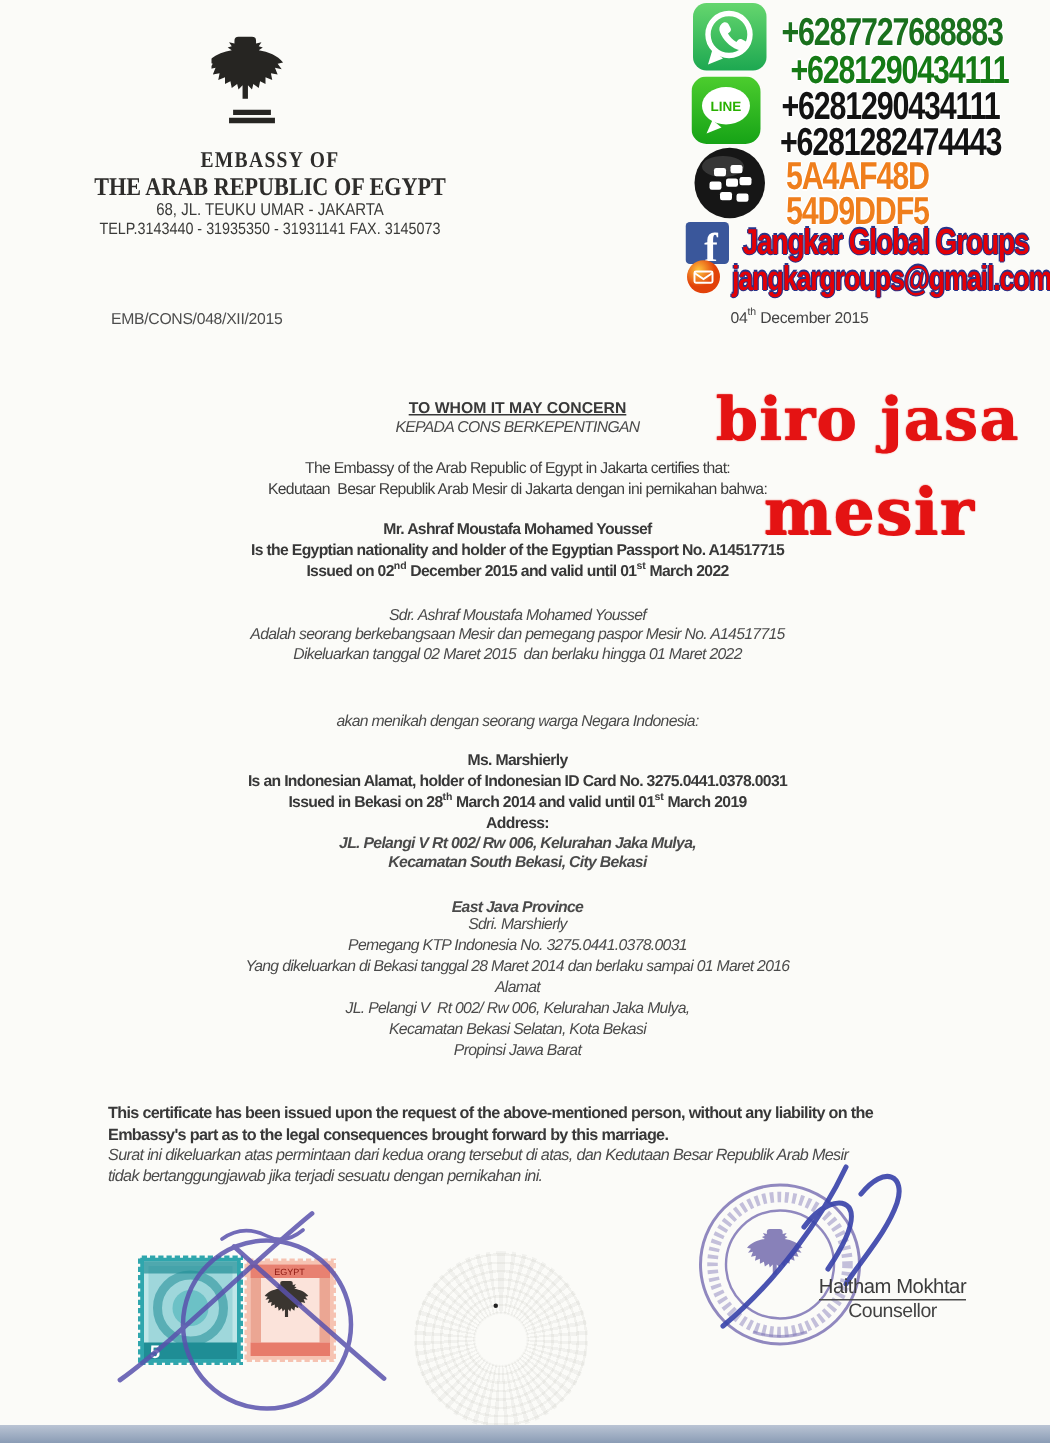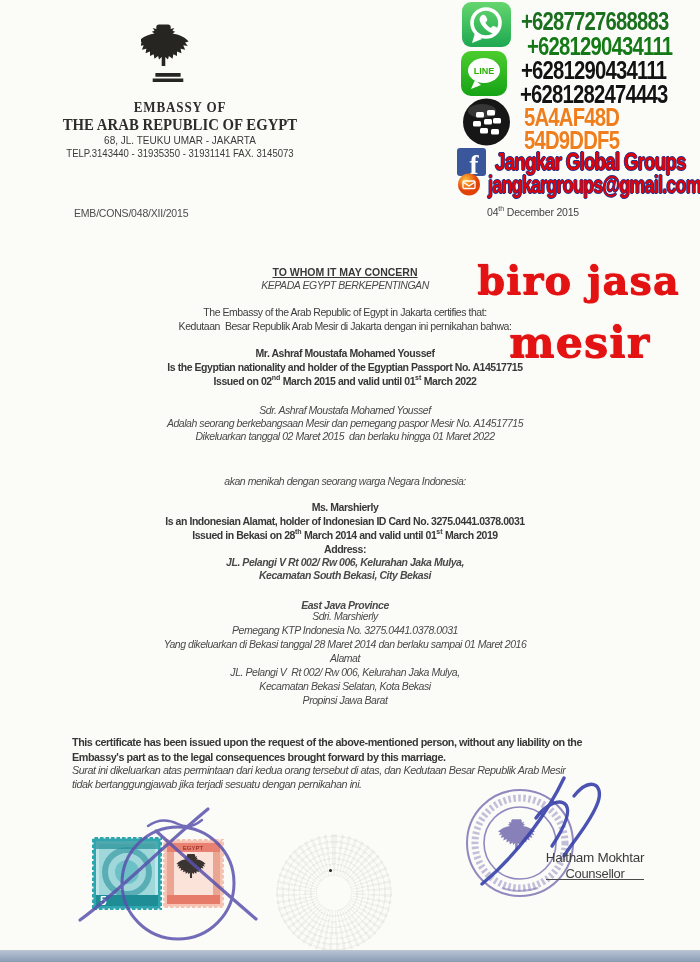--- a/index.html
+++ b/index.html
@@ -40,21 +40,21 @@
   
   .stamps-left{position:absolute;left:60px;top:795px;width:250px;height:167px;}
   .stamp-right{position:absolute;left:452px;top:772px;width:220px;height:140px;}
   .seal{position:absolute;left:276px;top:834px;width:116px;height:118px;border-radius:50%;opacity:.85;
         background:
           radial-gradient(circle at 50% 50%, #fbfbf8 20%, rgba(0,0,0,0) 22%),
           repeating-conic-gradient(rgba(125,125,112,.09) 0deg 3deg, rgba(0,0,0,0) 3deg 7deg),
           repeating-radial-gradient(circle at 50% 50%, rgba(90,90,80,.07) 0 1.6px, rgba(0,0,0,0) 1.6px 5.6px);}
   .speck{position:absolute;left:329px;top:869px;width:3px;height:3px;border-radius:50%;background:#222;}
   .sig-name{position:absolute;left:520px;top:850px;width:150px;text-align:center;font-size:13.5px;color:#3c3c3c;letter-spacing:-.3px;}
-  .sig-name span{border-bottom:1px solid #4a4a4a;padding-bottom:14px;}
+  .sig-name span{border-bottom:1px solid #4a4a4a;padding-bottom:1px;}
   .sig-title{position:absolute;left:520px;top:866px;width:150px;text-align:center;font-size:13px;color:#424242;letter-spacing:-.3px;}
   .bottom-strip{position:absolute;left:0;top:950px;width:700px;height:12px;
         background:linear-gradient(#bac4d4,#8a9cb5);}
 </style>
 </head>
 <body>
 
 <div class="page">
 
   <svg class="eagle" viewBox="0 0 60 74">
@@ -131,27 +131,27 @@
   <div class="cnum redblue" style="left:495px;top:148px;font-size:24px">Jangkar Global Groups</div>
   <div class="cnum redblue" style="left:488px;top:172px;font-size:23px">jangkargroups@gmail.com</div>
 
   <div class="refno">EMB/CONS/048/XII/2015</div>
   <div class="date"><span>04</span><span class="sup">th</span><span> December 2015</span></div>
 
   <div class="wm wm1">biro jasa</div>
   <div class="wm wm2">mesir</div>
 
   <div class="tline b u" style="top:266px">TO WHOM IT MAY CONCERN</div>
-  <div class="tline i" style="top:279px">KEPADA EGYPT BERKEPENTINGAN</div>
+  <div class="tline i" style="top:279px">KEPADA CONS BERKEPENTINGAN</div>
   <div class="tline" style="top:306px">The Embassy of the Arab Republic of Egypt in Jakarta certifies that:</div>
   <div class="tline" style="top:320px">Kedutaan  Besar Republik Arab Mesir di Jakarta dengan ini pernikahan bahwa:</div>
 
   <div class="tline b" style="top:347px">Mr. Ashraf Moustafa Mohamed Youssef</div>
   <div class="tline b" style="top:361px">Is the Egyptian nationality and holder of the Egyptian Passport No. A14517715</div>
-  <div class="tline b" style="top:375px"><span>Issued on 02</span><span class="sup">nd</span><span> March 2015 and valid until 01</span><span class="sup">st</span><span> March 2022</span></div>
+  <div class="tline b" style="top:375px"><span>Issued on 02</span><span class="sup">nd</span><span> December 2015 and valid until 01</span><span class="sup">st</span><span> March 2022</span></div>
 
   <div class="tline i" style="top:404px">Sdr. Ashraf Moustafa Mohamed Youssef</div>
   <div class="tline i" style="top:417px">Adalah seorang berkebangsaan Mesir dan pemegang paspor Mesir No. A14517715</div>
   <div class="tline i" style="top:430px">Dikeluarkan tanggal 02 Maret 2015  dan berlaku hingga 01 Maret 2022</div>
 
   <div class="tline i" style="top:475px">akan menikah dengan seorang warga Negara Indonesia:</div>
 
   <div class="tline b" style="top:501px">Ms. Marshierly</div>
   <div class="tline b" style="top:515px">Is an Indonesian Alamat, holder of Indonesian ID Card No. 3275.0441.0378.0031</div>
   <div class="tline b" style="top:529px"><span>Issued in Bekasi on 28</span><span class="sup">th</span><span> March 2014 and valid until 01</span><span class="sup">st</span><span> March 2019</span></div>

